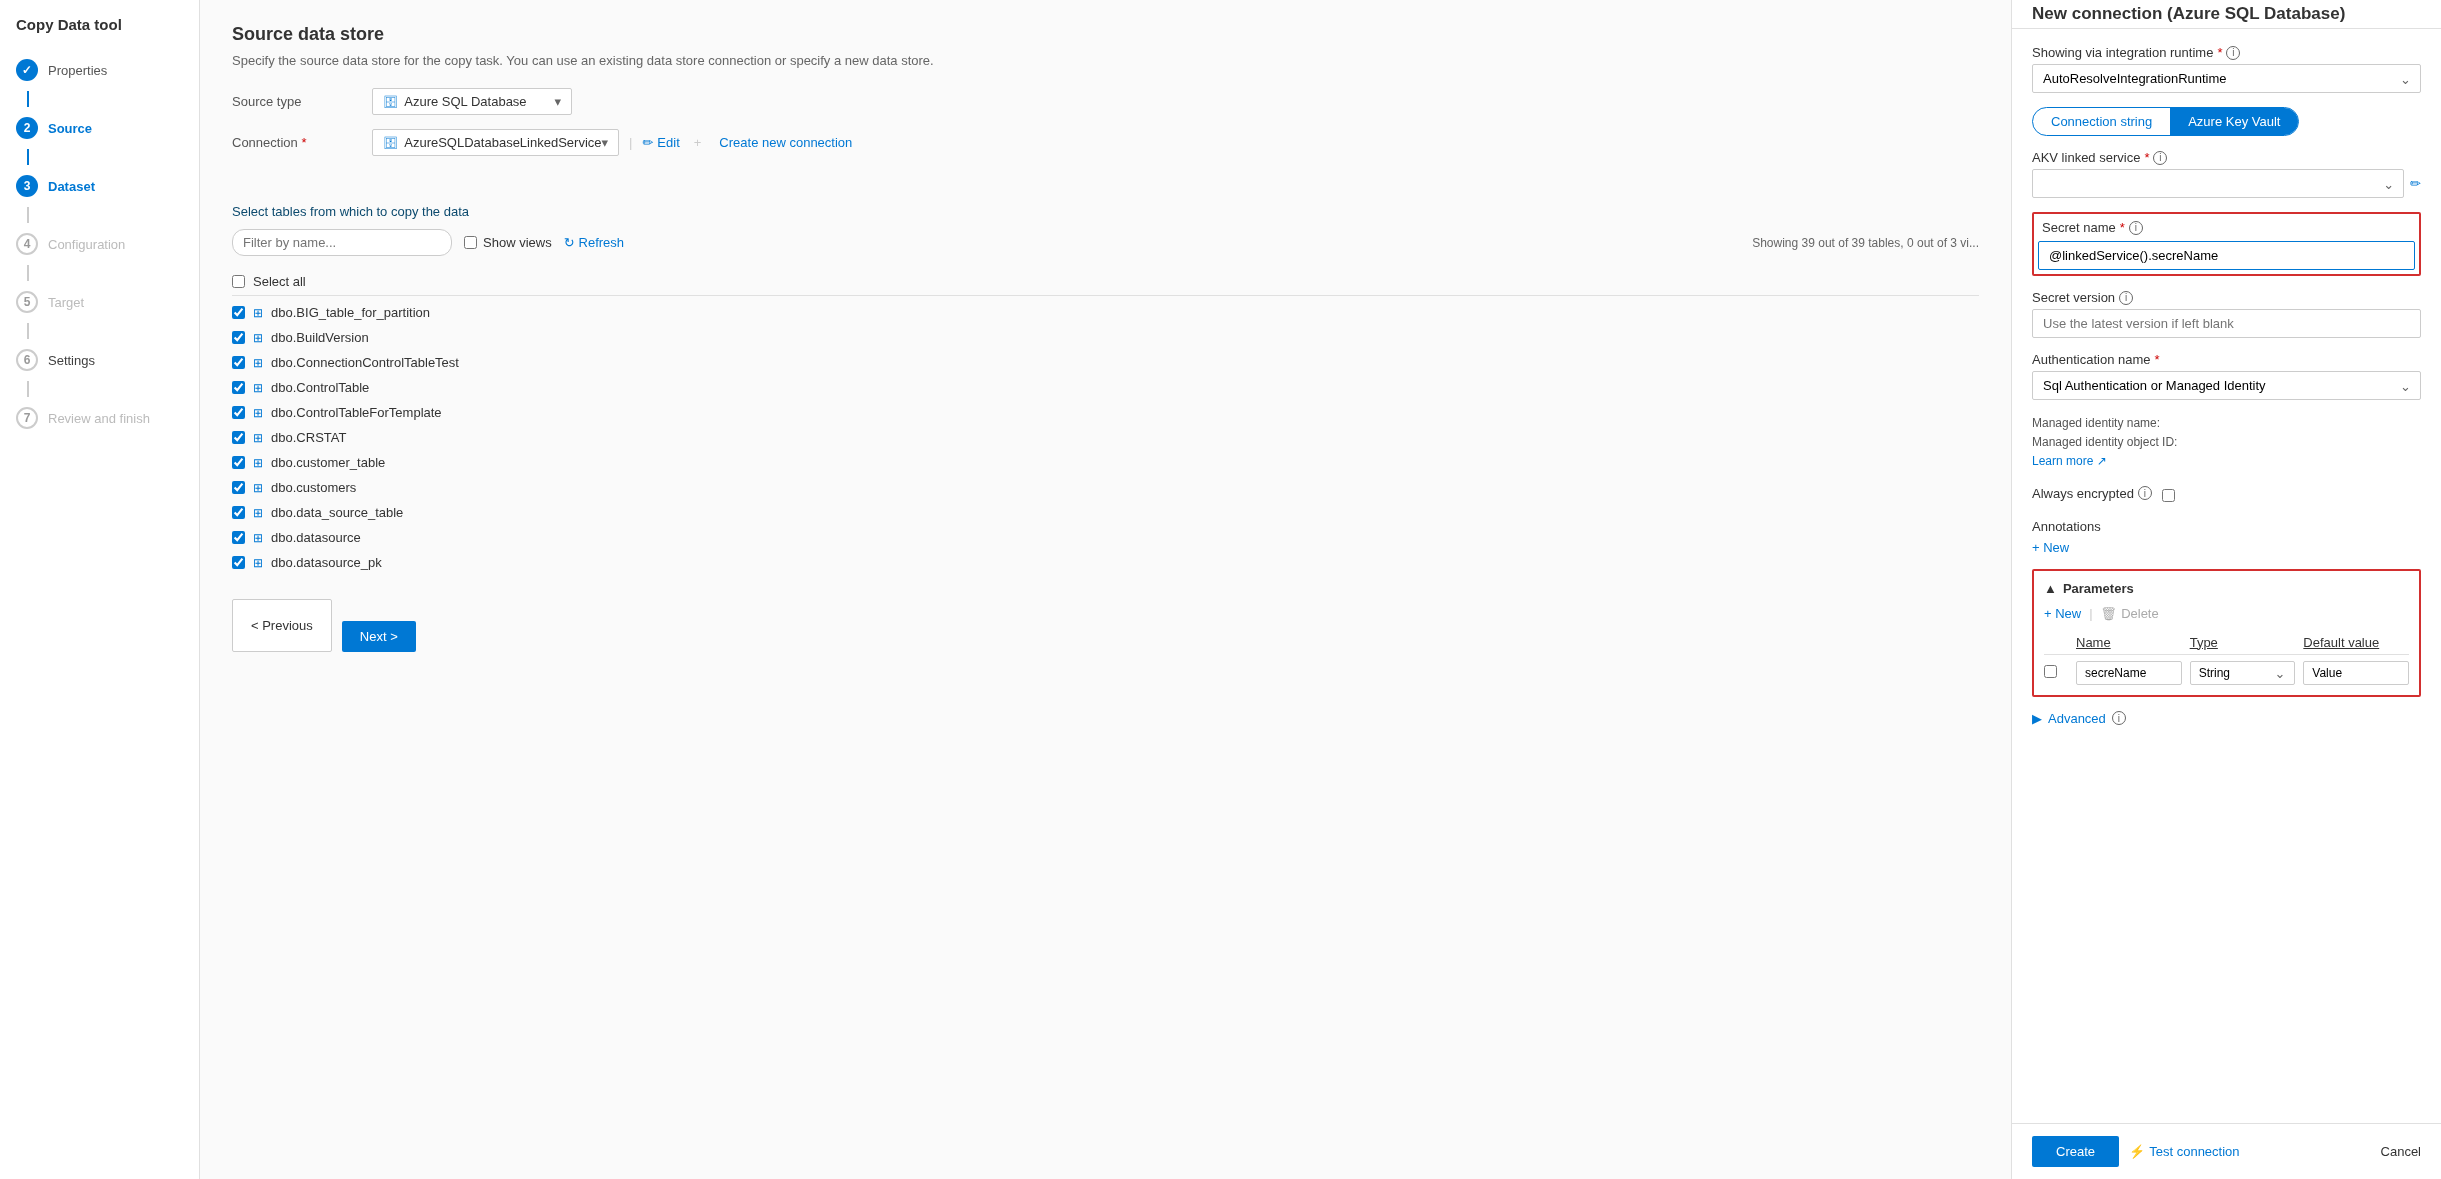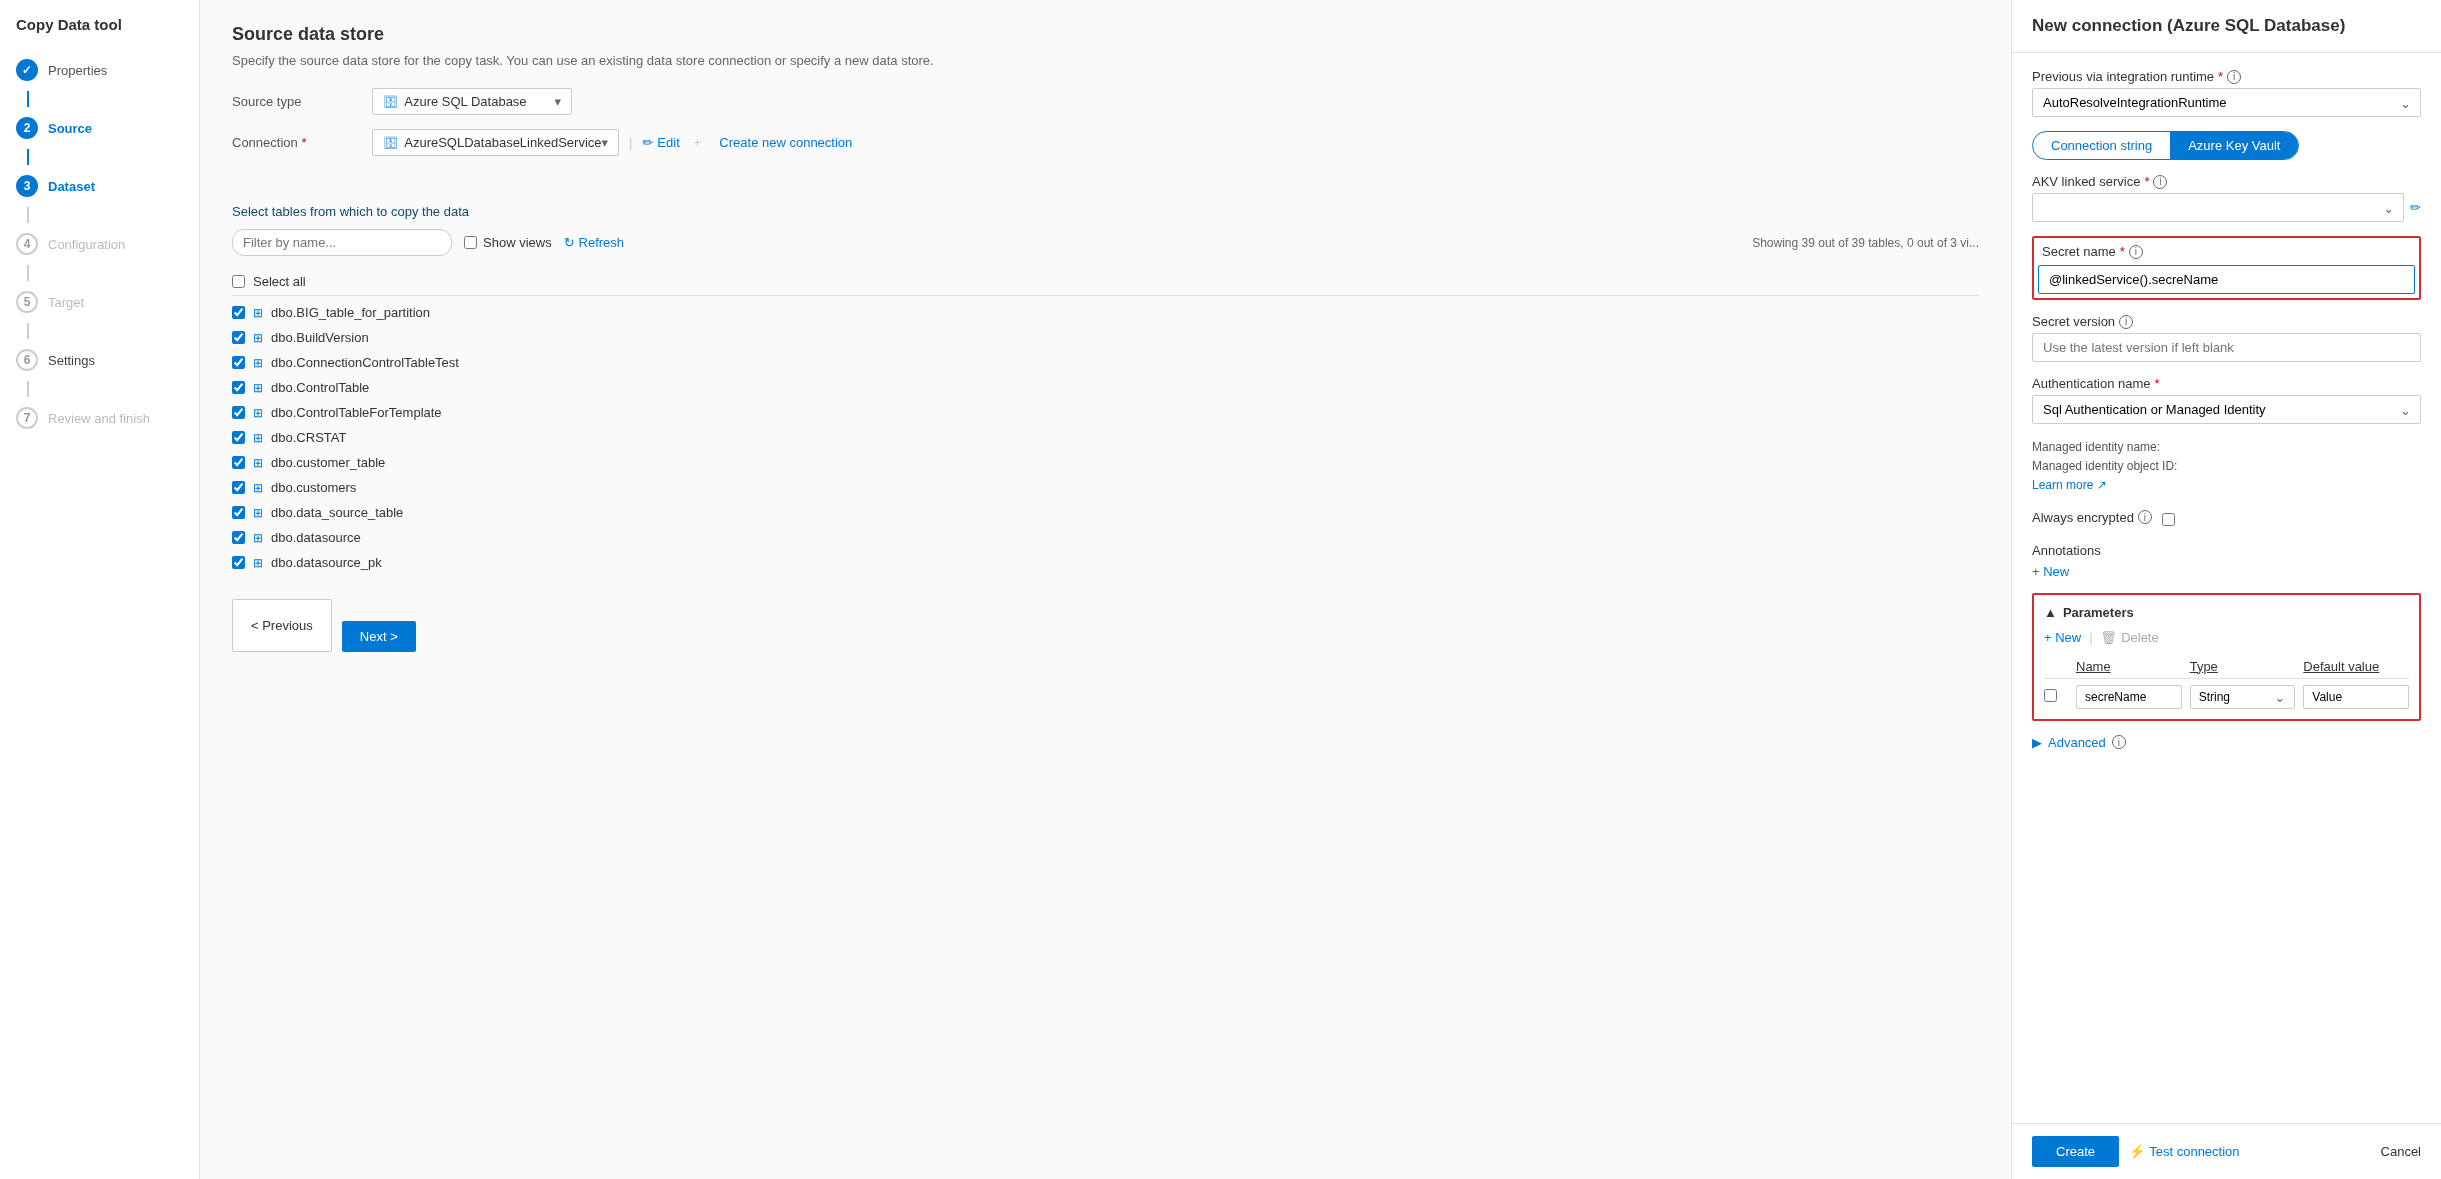--- a/index.html
+++ b/index.html
@@ -203,21 +203,21 @@
     .right-panel {
       width: 430px;
       border-left: 1px solid #e0e0e0;
       background: #fff;
       display: flex;
       flex-direction: column;
       overflow-y: auto;
       flex-shrink: 0;
     }
     .right-panel-header {
-      padding: 16px 20px;
+      padding: 4px 20px;
       border-bottom: 1px solid #e0e0e0;
     }
     .right-panel-title {
       font-size: 17px;
       font-weight: 600;
       color: #333;
     }
     .right-panel-body {
       padding: 16px 20px;
       flex: 1;
@@ -657,21 +657,21 @@
 </div>
 
 <div class="right-panel">
   <div class="right-panel-header">
     <div class="right-panel-title">New connection (Azure SQL Database)</div>
   </div>
   <div class="right-panel-body">
 
     <div class="field-group">
       <div class="field-label">
-        <span>Previous via integration runtime</span>
+        <span>Showing via integration runtime</span>
         <span class="required-star"> *</span>
         <span class="info-icon">i</span>
       </div>
       <div class="select-wrapper">
         <select class="full-select">
           <option>AutoResolveIntegrationRuntime</option>
         </select>
       </div>
     </div>
 

